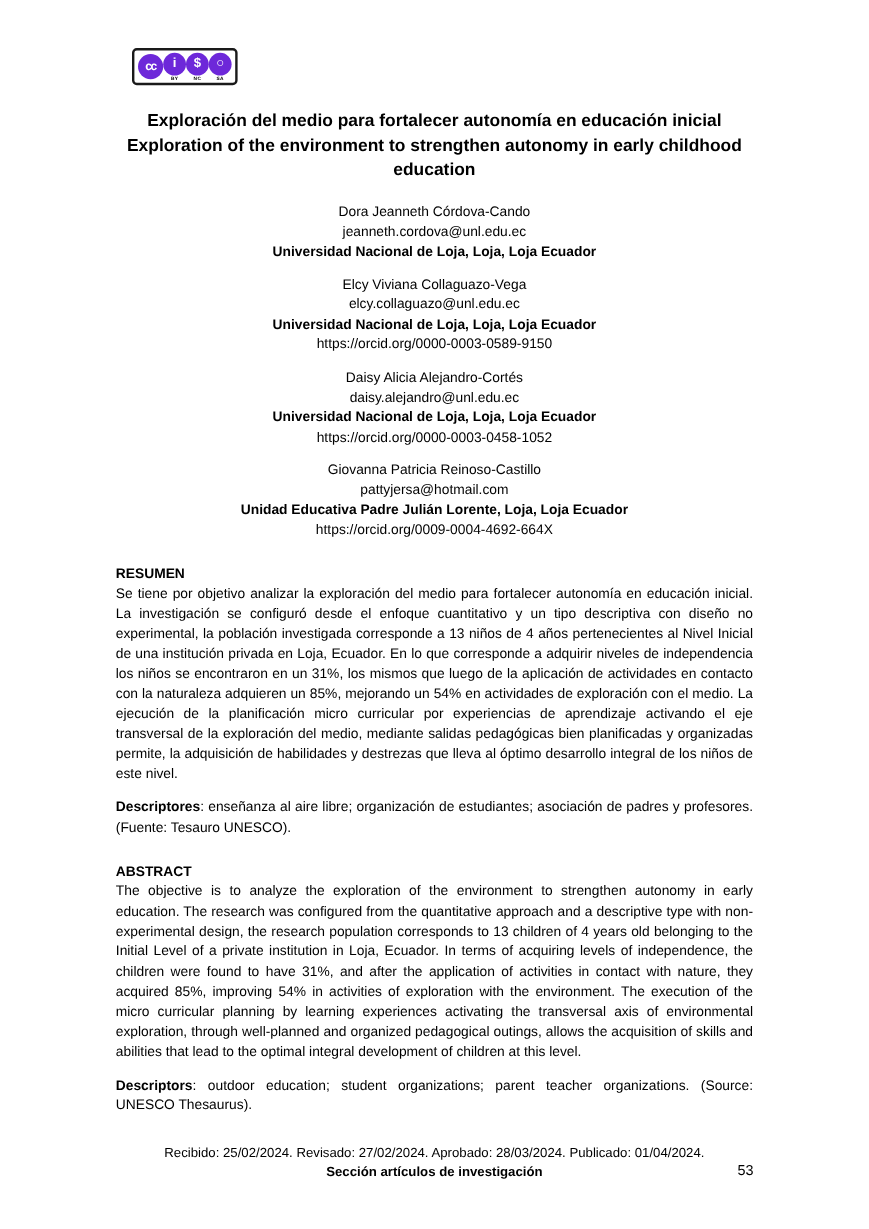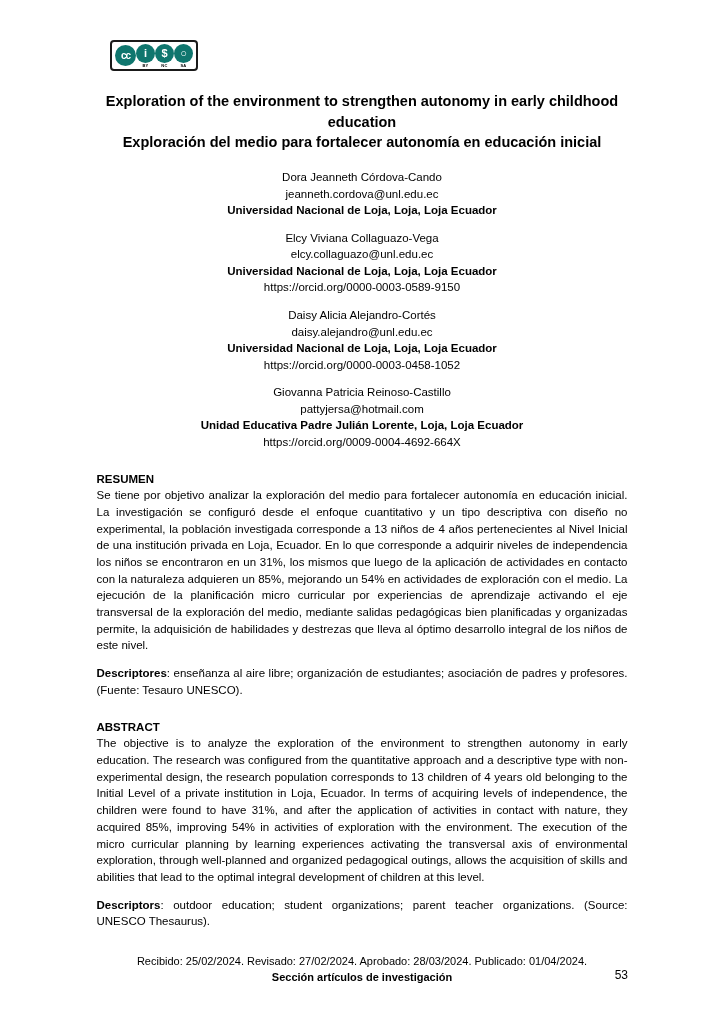--- a/index.html
+++ b/index.html
@@ -41,21 +41,21 @@
     justify-content: space-around;
     box-sizing: border-box;
     padding: 0 3px;
     flex: 0 0 auto;
     margin-top: 2px;
   }
   .cc-badge .circ {
     width: 19px;
     height: 19px;
     border-radius: 50%;
-    background: #0f766e;
+    background: #6d28d9;
     color: #ffffff;
     font-size: 11px;
     font-weight: bold;
     display: flex;
     align-items: center;
     justify-content: center;
     line-height: 1;
     position: relative;
   }
   .cc-badge .circ.cc-mark { width: 21px; height: 21px; font-size: 10px; letter-spacing: -1px; }
@@ -156,22 +156,22 @@
       <span class="glyph-col">
         <span class="circ">○</span>
         <span class="sub">SA</span>
       </span>
     </div>
 
 
   </div>
 
   <div class="titles">
+    <div>Exploración del medio para fortalecer autonomía en educación inicial</div>
     <div>Exploration of the environment to strengthen autonomy in early childhood education</div>
-    <div>Exploración del medio para fortalecer autonomía en educación inicial</div>
   </div>
 
   <div class="authors">
 
     <div class="author-block">
       <div>Dora Jeanneth Córdova-Cando</div>
       <div>jeanneth.cordova@unl.edu.ec</div>
       <div class="affil">Universidad Nacional de Loja, Loja, Loja Ecuador</div>
     </div>
 

